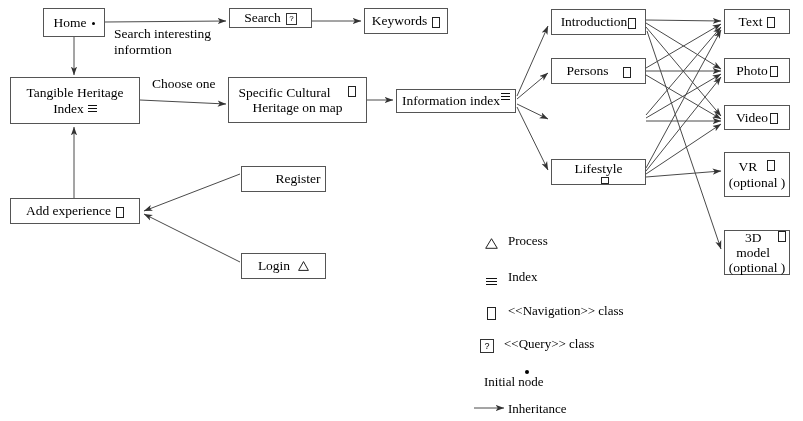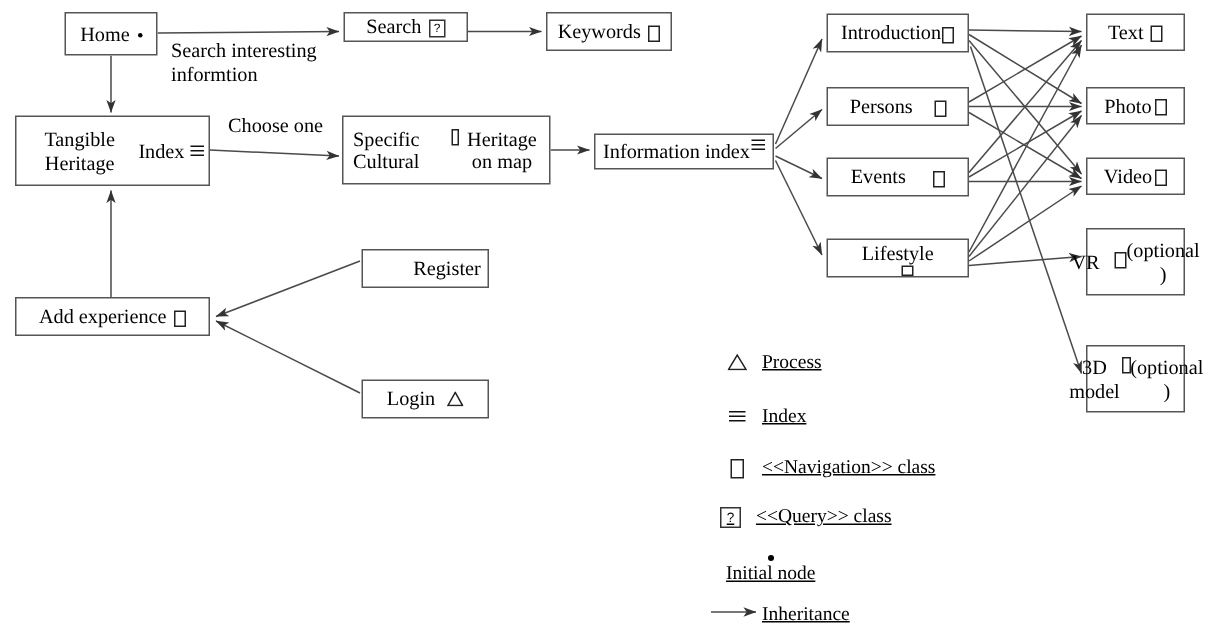--- a/index.html
+++ b/index.html
@@ -4,37 +4,37 @@
 <title>Navigation Model Diagram</title>
 <style>
   html,body{margin:0;padding:0;background:#ffffff;}
   body{font-family:"Liberation Serif","DejaVu Serif",serif;color:#000;}
   #canvas{position:relative;width:803px;height:421px;background:#fff;overflow:hidden;}
   svg.edges{position:absolute;left:0;top:0;width:803px;height:421px;pointer-events:none;}
   .node{position:absolute;box-sizing:border-box;border:1px solid #555;background:#fff;
         display:flex;align-items:center;justify-content:center;text-align:center;
         font-size:13.5px;line-height:1.12;padding:1px 3px;}
   .node .lbl{display:inline-block;}
-  .node-2l{flex-direction:row;}
+  .node-2l{flex-direction:column;}
   
   .nav-glyph{display:inline-block;width:6px;height:9px;border:1px solid #222;
              vertical-align:top;margin-left:5px;position:relative;top:1px;}
   .idx-glyph{display:inline-block;width:9px;height:7px;position:relative;margin-left:4px;
              vertical-align:middle;}
   .idx-glyph i{position:absolute;left:0;width:9px;height:1px;background:#111;display:block;}
   .idx-glyph i:nth-child(1){top:0}.idx-glyph i:nth-child(2){top:3px}.idx-glyph i:nth-child(3){top:6px}
   .tri-svg{vertical-align:top;margin-left:4px;}
   .dot-glyph{display:inline-block;width:3px;height:3px;border-radius:50%;background:#000;
              vertical-align:top;margin-left:5px;position:relative;top:1px;}
   .qry-glyph{display:inline-block;border:1px solid #333;font-size:8px;line-height:9px;
              width:9px;height:10px;text-align:center;vertical-align:top;margin-left:5px;
              position:relative;top:1px;font-family:"Liberation Sans",sans-serif;}
   .edge-label{position:absolute;font-size:13.5px;line-height:1.18;}
   .legend{position:absolute;font-size:13px;}
-  .legend-row{position:absolute;display:flex;align-items:center;text-decoration:underline;}
+  .legend-row{position:absolute;display:flex;align-items:flex-end;}
   .legend-sym{width:34px;display:flex;align-items:center;justify-content:center;}
   .legend-txt{white-space:nowrap;}
 </style>
 </head>
 <body>
 
 <div id="canvas">
 
   <svg class="edges" viewBox="0 0 803 421">
     <defs>
@@ -154,24 +154,20 @@
   <div class="node" style="left:551px;top:9px;width:95px;height:26px;">
     <span class="lbl">Introduction</span>
       <span class="nav-glyph" style="margin-left:1px;"></span>
   </div>
 
   <div class="node" style="left:551px;top:58px;width:95px;height:26px;">
     <span class="lbl">Persons</span>
       <span class="nav-glyph" style="margin-left:14px;"></span>
   </div>
 
-  <div class="node" style="left:551px;top:105px;width:95px;height:26px;">
-    <span class="lbl">Events</span>
-      <span class="nav-glyph" style="margin-left:18px;"></span>
-  </div>
 
   <div class="node" style="left:551px;top:159px;width:95px;height:26px;flex-direction:column;">
     <span class="lbl">Lifestyle</span>
       <span class="nav-glyph" style="margin-left:13px;"></span>
   </div>
 
   <div class="node" style="left:724px;top:9px;width:66px;height:25px;">
     <span class="lbl">Text</span>
       <span class="nav-glyph"></span>
   </div>

